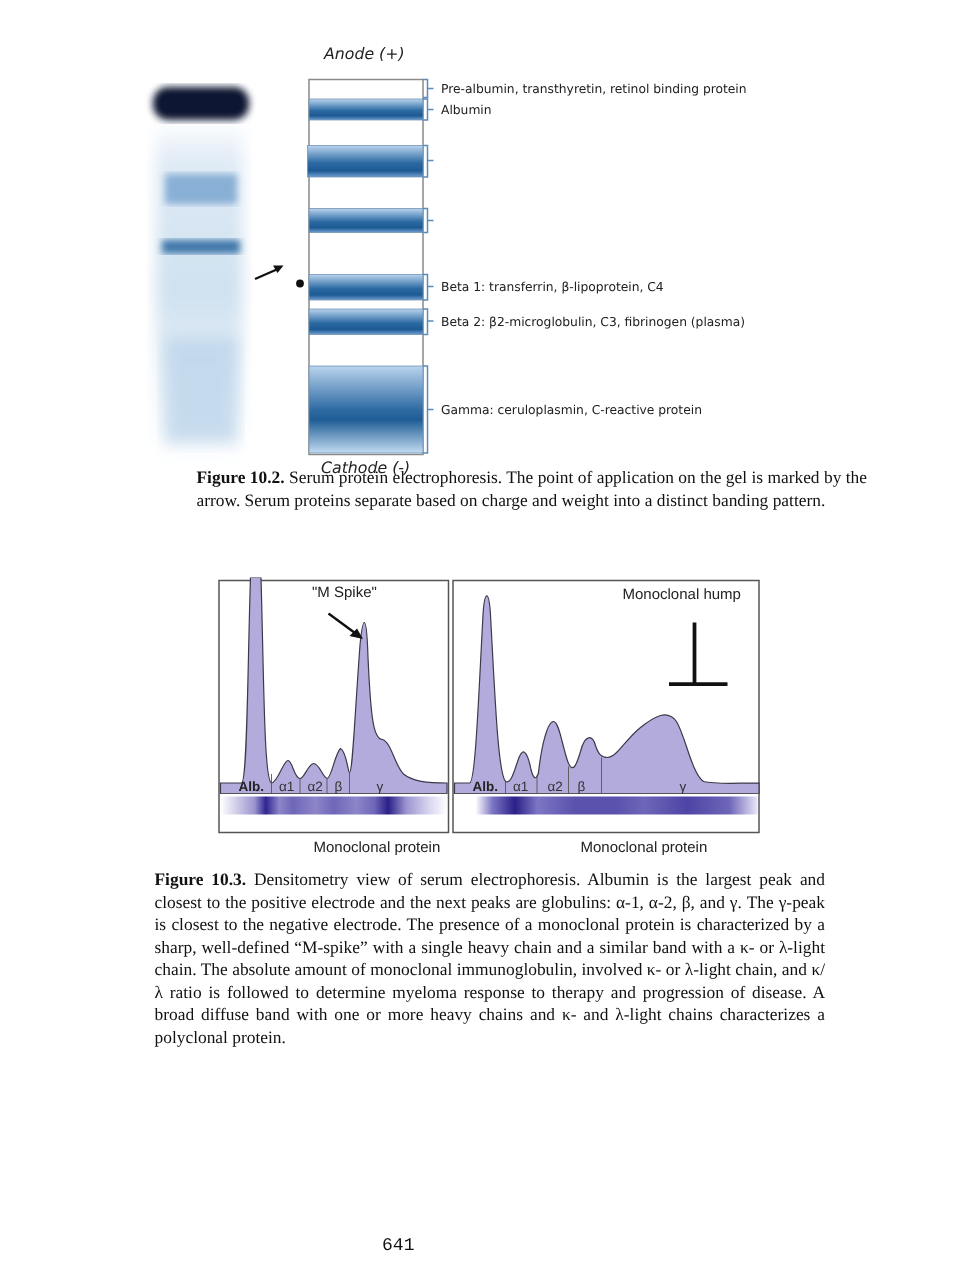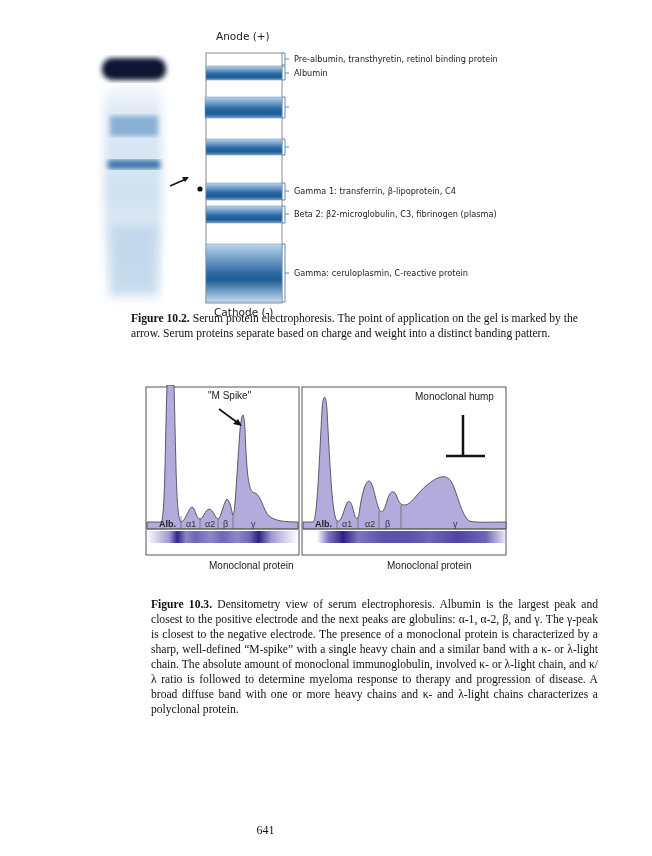--- a/index.html
+++ b/index.html
@@ -1,31 +1,31 @@
 <!DOCTYPE html>
 <html><head>
 <meta charset="utf-8">
 <style>
   html, body { margin: 0; padding: 0; background: #ffffff; }
   body { width: 652px; height: 856px; position: relative; overflow: hidden; font-family: "Liberation Serif", serif; color: #111; }
   .abs { position: absolute; }
   
   #fig1 { left: 90px; top: 20px; width: 470px; height: 300px; }
-  .diag-label { position: absolute; font-family: "DejaVu Sans", sans-serif; font-size: 10.5px; color: #222; white-space: nowrap; }
+  .diag-label { position: absolute; font-family: "DejaVu Sans", sans-serif; font-size: 10.5px; color: #222; white-space: nowrap; font-style: italic; }
   .band-label { position: absolute; font-family: "DejaVu Sans", sans-serif; font-size: 8.2px; color: #222; white-space: nowrap; text-align: center; }
   .caption { position: absolute; left: 103px; width: 447px; font-size: 11.6px; line-height: 15px; text-align: justify; text-align-last: left; }
   .caption b { font-weight: bold; }
   #cap1 { top: 311px; margin-left: 28px; }
-  #cap2 { top: 597px; margin-left: 48px; }
+  #cap2 { top: 579px; }
   #fig2 { left: 145px; top: 385px; width: 362px; height: 190px; }
   .panel-caption { position: absolute; font-family: "Liberation Sans", sans-serif; font-size: 10px; color: #222; white-space: nowrap; padding-left: 24px; }
   .anno { position: absolute; font-family: "Liberation Sans", sans-serif; font-size: 10px; color: #222; white-space: nowrap; }
   .peak-label { font-family: "Liberation Sans", sans-serif; font-size: 9px; fill: #333; }
   .peak-label.bold { font-weight: bold; fill: #222; }
-  #page-number { left: 0; width: 531px; top: 823px; text-align: center; font-size: 12px; }
+  #page-number { left: 0; width: 531px; top: 823px; text-align: center; font-size: 12px; font-family: Liberation Mono, monospace; }
 </style>
 </head>
 <body>
 
 <div id="fig1" class="abs">
   <svg width="470" height="300" style="position:absolute;left:0;top:0">
     <defs>
       <linearGradient id="bandGrad" x1="0" y1="0" x2="0" y2="1">
         <stop offset="0" stop-color="#b9d4ee"></stop>
         <stop offset="0.55" stop-color="#2c6aa3"></stop>
@@ -79,21 +79,21 @@
       <path d="M192,119 h3 v16 h-3 M195,127 h4"></path>
       <path d="M192,163 h3 v17 h-3 M195,171 h4"></path>
       <path d="M192,186 h3 v17 h-3 M195,194 h4"></path>
       <path d="M192,224 h3 v58 h-3 M195,253 h4"></path>
     </g>
   </svg>
   <div class="diag-label" style="left:126px;top:10px">Anode (+)</div>
   <div class="diag-label" style="left:124px;top:286px">Cathode (-)</div>
   <div class="band-label" style="left:204px;top:34px">Pre-albumin, transthyretin, retinol binding protein</div>
   <div class="band-label" style="left:204px;top:48px">Albumin</div>
-  <div class="band-label" style="left:204px;top:166px">Gamma 1: transferrin, β-lipoprotein, C4</div>
+  <div class="band-label" style="left:204px;top:166px">Beta 1: transferrin, β-lipoprotein, C4</div>
   <div class="band-label" style="left:204px;top:189px">Beta 2: β2-microglobulin, C3, fibrinogen (plasma)</div>
   <div class="band-label" style="left:204px;top:248px">Gamma: ceruloplasmin, C-reactive protein</div>
 </div>
 
 <div id="cap1" class="caption"><b>Figure 10.2.</b><span> Serum protein electrophoresis. The point of application on the gel is marked by the arrow. Serum proteins separate based on charge and weight into a distinct banding pattern.</span></div>
 
 <div id="fig2" class="abs">
   <svg width="362" height="175" style="position:absolute;left:0;top:0">
     <defs>
       <linearGradient id="stripMono" x1="0" y1="0" x2="1" y2="0">

